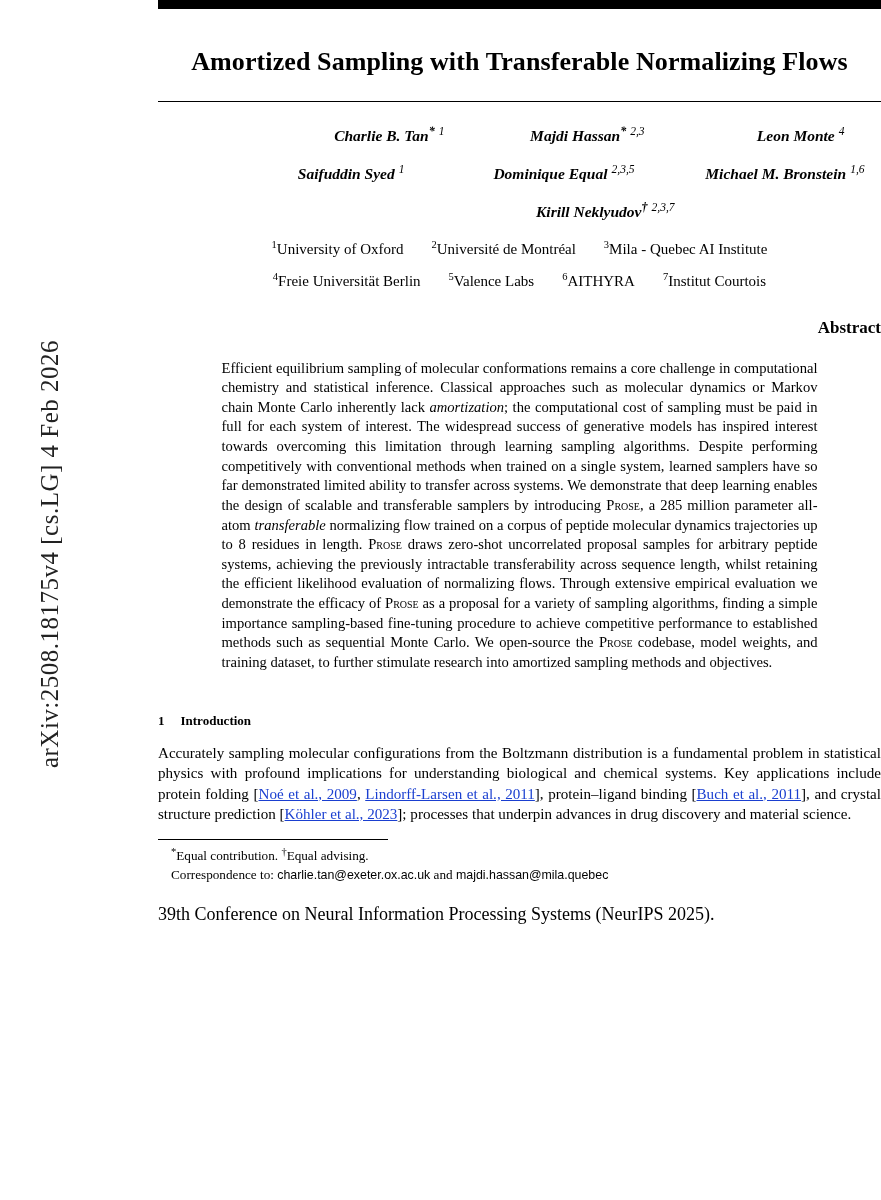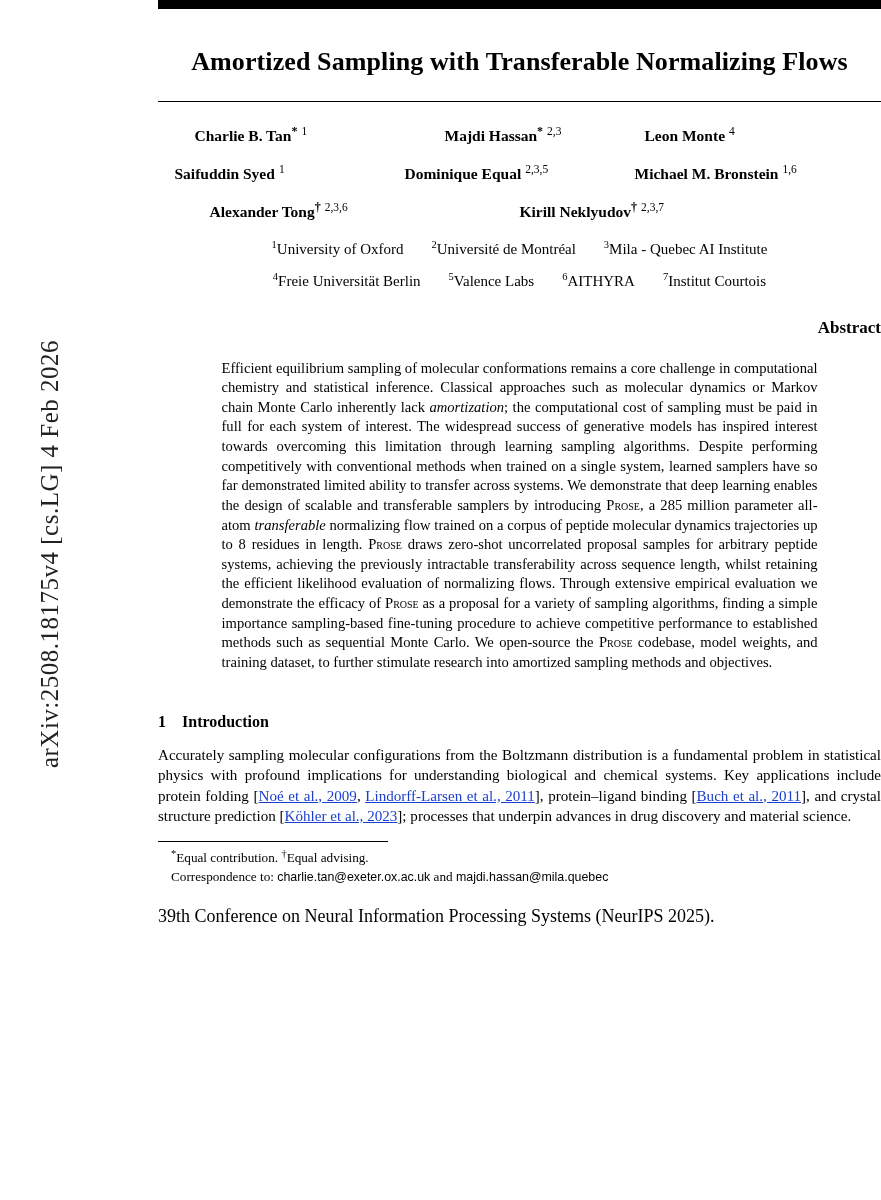--- a/index.html
+++ b/index.html
@@ -62,22 +62,23 @@
   }
   .author-row {
     display: flex;
     justify-content: center;
     align-items: baseline;
     margin-bottom: 17px;
   }
   .author {
     font-size: 15.5px;
     font-weight: bold;
-    text-align: left;
+    text-align: right;
     white-space: nowrap;
+    font-style: italic;
   }
   .author .sym {
     font-weight: bold;
     font-size: 12px;
     vertical-align: super;
   }
   .author .aff {
     font-weight: normal;
     font-size: 11.5px;
     vertical-align: super;
@@ -128,21 +129,21 @@
     hyphens: auto;
   }
   .sc {
     font-variant: small-caps;
     font-size: 14.6px;
   }
   .abstract-body i { font-style: italic; }
 
   .section-head {
     margin-top: 40px;
-    font-size: 16px;
+    font-size: 13px;
     font-weight: bold;
   }
   .section-head .num { margin-right: 16px; }
 
   .intro-body {
     margin-top: 14px;
     font-size: 15.1px;
     line-height: 1.36;
     text-align: justify;
   }
@@ -200,23 +201,20 @@
       </div>
       <div class="author">
         <span>Dominique Equal</span><span class="sym"></span><span class="aff">2,3,5</span>
       </div>
       <div class="author">
         <span>Michael M. Bronstein</span><span class="sym"></span><span class="aff">1,6</span>
       </div>
     </div>
     <div class="author-row row3">
       <div class="author">
-        <span>Alexander Tong</span><span class="sym">†</span><span class="aff">2,3,6</span>
-      </div>
-      <div class="author">
         <span>Kirill Neklyudov</span><span class="sym">†</span><span class="aff">2,3,7</span>
       </div>
     </div>
   </div>
 
   <div class="affils">
     <div class="affil-row">
       <span class="affil"><sup>1</sup><span>University of Oxford</span></span>
       <span class="affil"><sup>2</sup><span>Université de Montréal</span></span>
       <span class="affil"><sup>3</sup><span>Mila - Quebec AI Institute</span></span>

